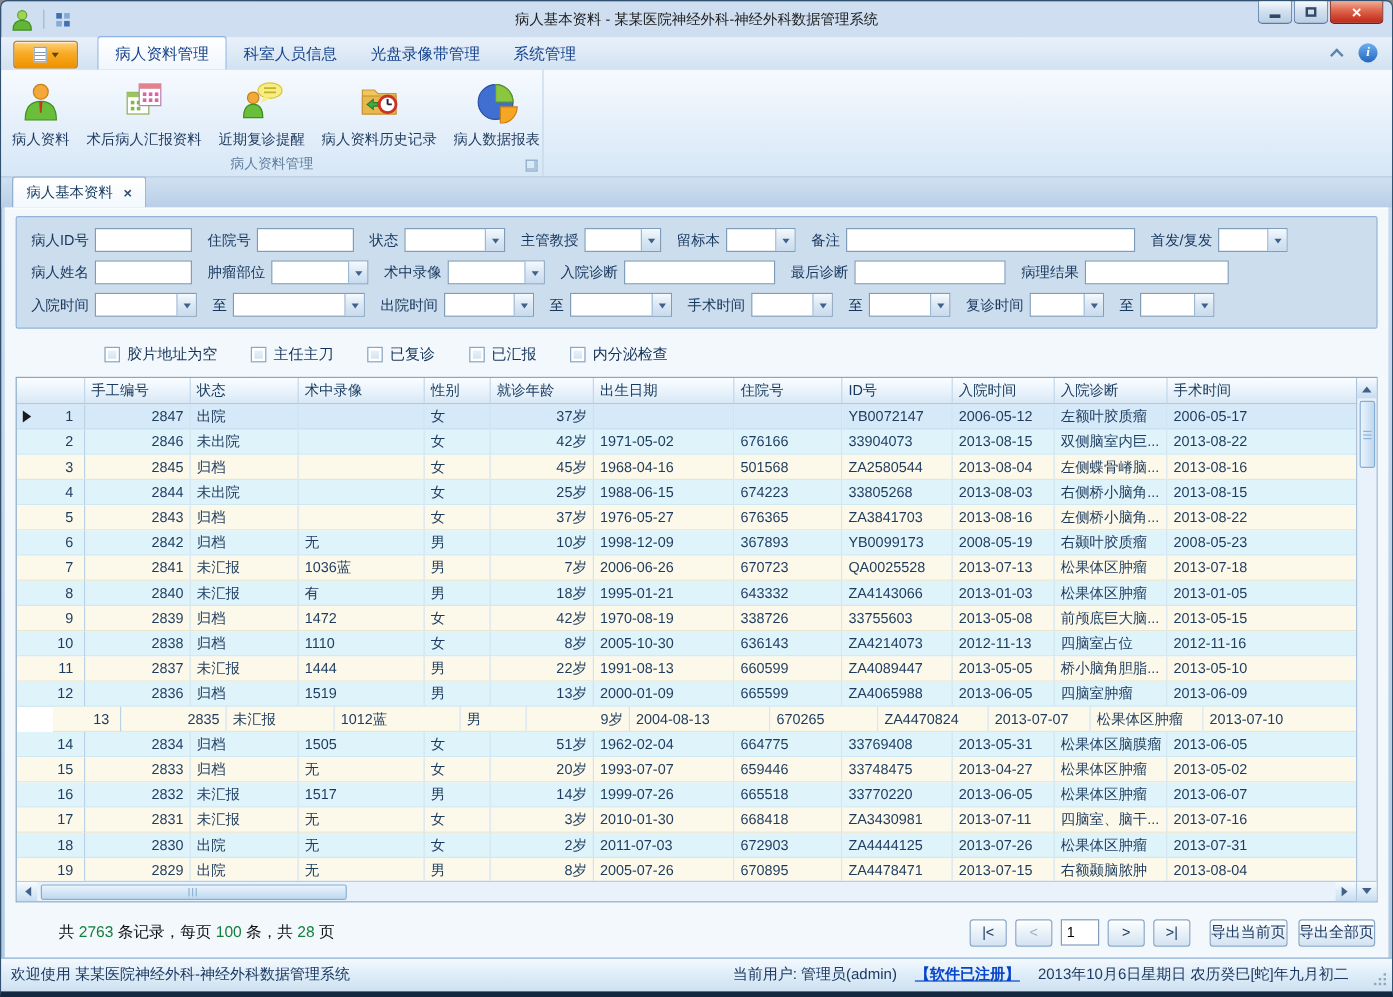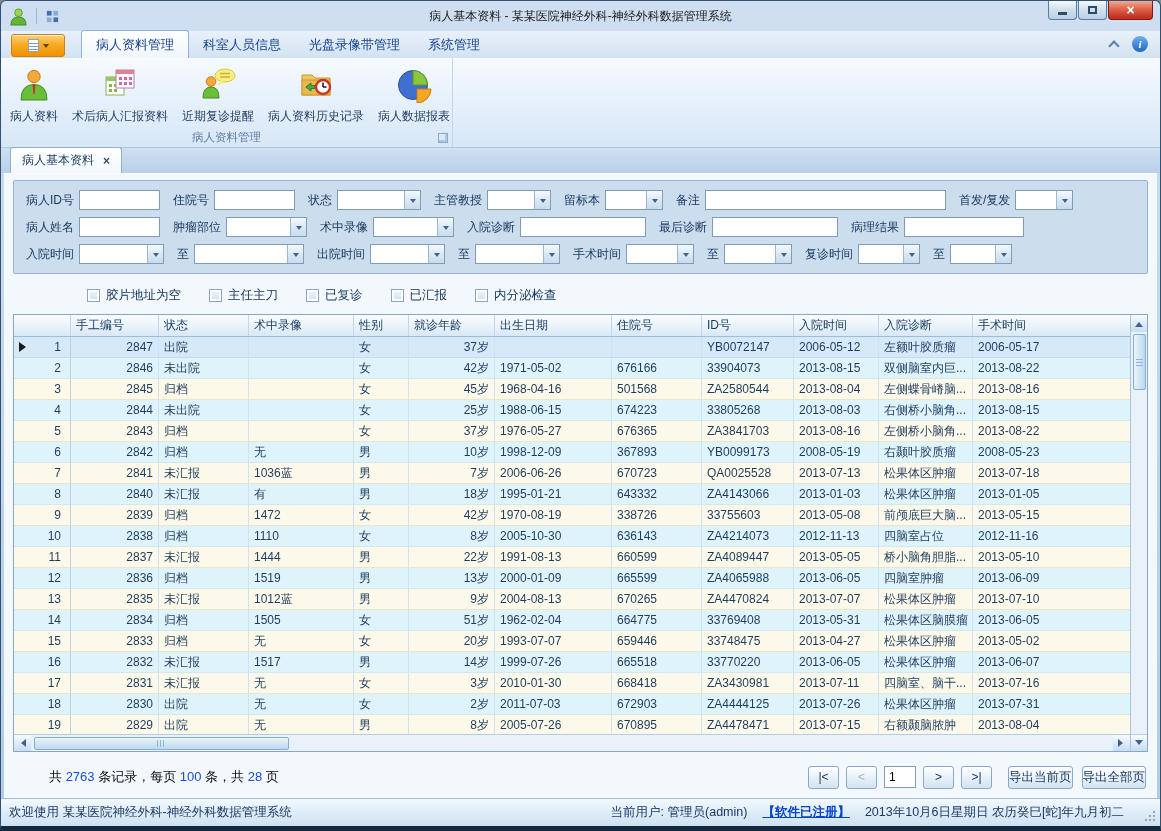--- a/index.html
+++ b/index.html
@@ -104,21 +104,21 @@
   .hscroll{height:17px;border-top:1px solid #b4cde3;background:#e9f2fa;display:flex;align-items:center;flex:0 0 auto;}
   .hbtn{width:17px;height:16px;background:linear-gradient(#f8fbfe,#ddecf8 50%,#c8ddf0);display:flex;align-items:center;justify-content:center;flex:0 0 auto;}
   .hthumb{width:255px;height:13px;margin-left:3px;border:1px solid #86add4;border-radius:2px;
     background:linear-gradient(#eaf4fc,#bed8ef);position:relative;flex:0 0 auto;}
   .hthumb::after{content:"";position:absolute;top:2px;bottom:2px;left:122px;width:1px;background:#8fb3d6;
     box-shadow:3px 0 0 #8fb3d6,6px 0 0 #8fb3d6;}
   .hfill{flex:1;}
   
   .footer{display:flex;align-items:center;padding:9px 2px 2px;flex:1;min-height:0;}
   .summary{font-size:13px;color:#101010;margin-left:34px;white-space:nowrap;}
-  .summary .n{color:#1d4ed8;}
+  .summary .n{color:#15803d;}
   .pager{margin-left:auto;display:flex;gap:7px;align-items:center;}
   .pbtn{width:31px;height:23px;border:1px solid #8ba8c7;border-radius:3px;background:linear-gradient(#ffffff,#eaf2f9 45%,#d3e3f2);
     font-size:12px;color:#1c3a63;display:flex;align-items:center;justify-content:center;}
   .pbtn.disabled{color:#9fb4c9;}
   .pinput{width:32px;height:22px;border:1px solid #7f9db9;font-size:12px;padding:0 4px;outline:none;}
   .exbtns{display:flex;gap:9px;margin-left:16px;}
   .exbtns .abtn{height:23px;font-size:12.5px;padding:0 0;}
   
   .statusbar{height:28px;background:linear-gradient(#f3f9fe,#dcebf7 55%,#cfe1f1);border-top:1px solid #9fbcd8;
     display:flex;align-items:center;font-size:12.5px;color:#1c3a63;padding:0 8px;position:relative;flex:0 0 auto;}
@@ -592,21 +592,21 @@
               <div class="cell" style="width: 55px;">男</div>
               <div class="cell ralign" style="width: 86px;">13岁</div>
               <div class="cell" style="width: 117px;">2000-01-09</div>
               <div class="cell" style="width: 90px;">665599</div>
               <div class="cell" style="width: 92px;">ZA4065988</div>
               <div class="cell" style="width: 85px;">2013-06-05</div>
               <div class="cell" style="width: 94px;">四脑室肿瘤</div>
               <div class="cell last">2013-06-09</div>
             </div>
             <div class="gr cream">
-              <div class="cell rowhdr" style="width: 57px;">
+              <div class="cell rowhdr" style="width: 57px; margin-left: 30px;">
                 <span>13</span>
               </div>
               <div class="cell ralign" style="width: 88px;">2835</div>
               <div class="cell" style="width: 90px;">未汇报</div>
               <div class="cell" style="width: 105px;">1012蓝</div>
               <div class="cell" style="width: 55px;">男</div>
               <div class="cell ralign" style="width: 86px;">9岁</div>
               <div class="cell" style="width: 117px;">2004-08-13</div>
               <div class="cell" style="width: 90px;">670265</div>
               <div class="cell" style="width: 92px;">ZA4470824</div>

